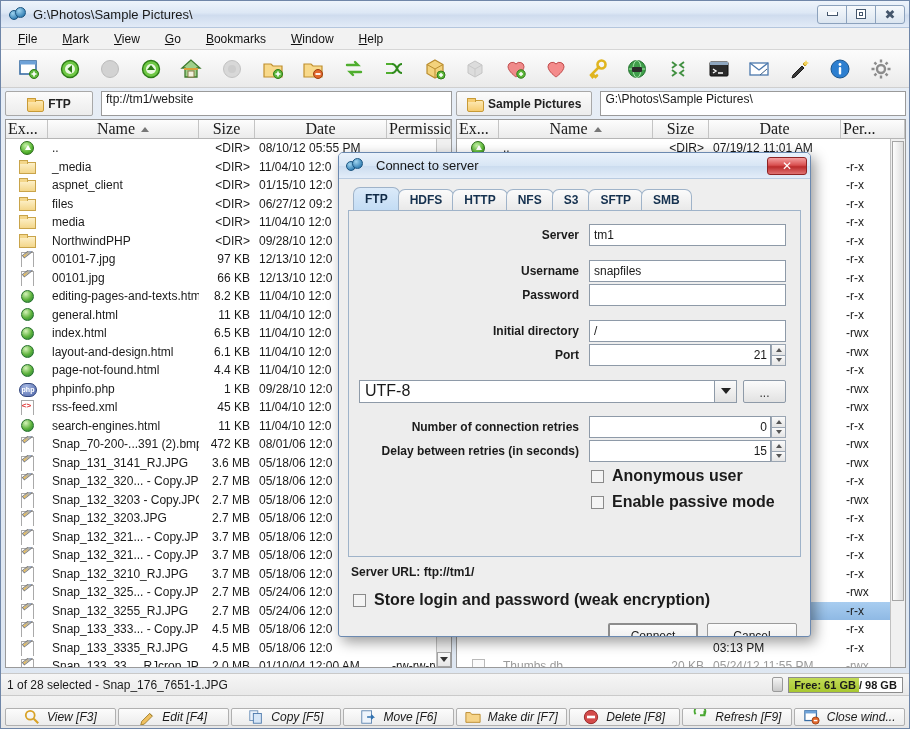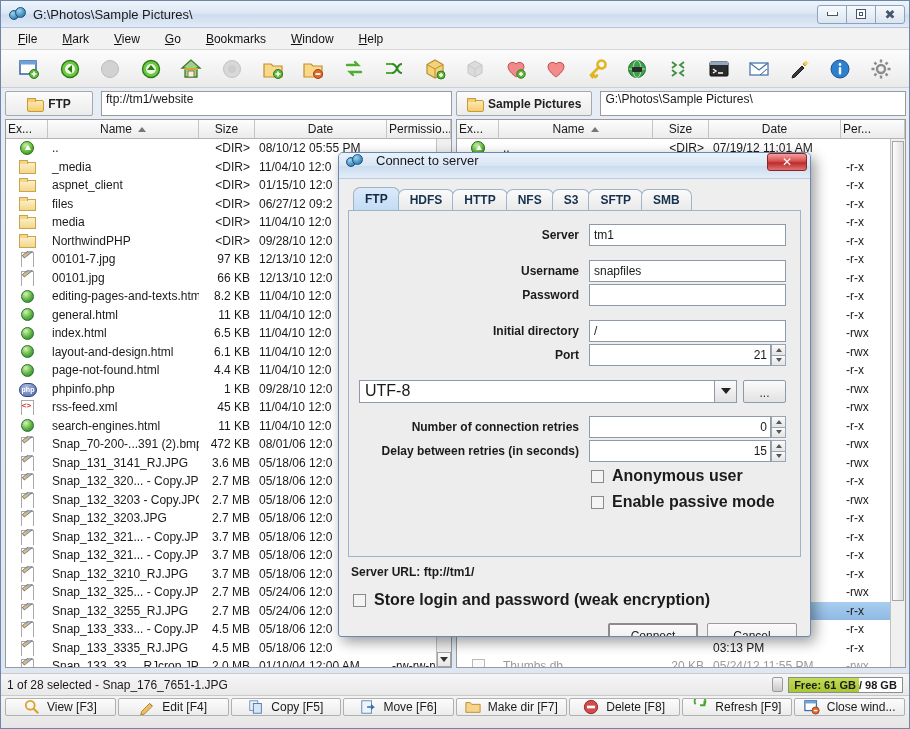--- a/index.html
+++ b/index.html
@@ -123,24 +123,24 @@
     flex: 1; margin-left: 8px;
     background: #fff; border: 1px solid #9a9a9a;
     display: flex; padding: 0 4px;
     font-size: 12px; color: #1a1a1a;
   }
 
   
   .ftable { margin-top: 3px; border: 1px solid #9a9a9a; background: #fff; height: calc(100% - 31px); position: relative; overflow: hidden;}
   .thead { display: flex; height: 19px; background: linear-gradient(to bottom,#fdfdfd,#ebebeb); border-bottom: 1px solid #b5b5b5;}
   .th {
-    font-size: 12px; color: #1a1a1a;
+    font-size: 16px; color: #1a1a1a;
     display: flex; align-items: center; justify-content: center;
     border-right: 1px solid #c4c4c4;
-    position: relative; white-space: nowrap; overflow: hidden;
+    position: relative; white-space: nowrap; overflow: hidden; font-family: Liberation Serif, serif;
   }
   .th.left { justify-content: flex-start; padding-left: 2px;}
   .col-ext  { width: 42px; }
   .col-name { flex: 1; }
   .col-size { width: 56px; }
   .col-date { width: 132px; }
   .col-perm { width: 64px; }
   .tri { display:inline-block; margin-left:6px; width:0;height:0;border-left:4px solid transparent;border-right:4px solid transparent;border-bottom:5px solid #777;}
 
   .rows { height: calc(100% - 19px); overflow: hidden; }
@@ -243,43 +243,44 @@
   }
   .free-bar .fill {
     position:absolute; left:0; top:0; bottom:0; width: 62%;
     background: linear-gradient(to bottom,#c2db57,#a8c730);
   }
   .free-bar span { position:relative; font-size:11px; color:#1a1a1a; font-weight:bold;}
 
   .buttonbar {
     position:absolute; left:0; right:0; bottom:0; height: 33px;
     background: linear-gradient(to bottom,#f3f3f3,#e6e6e6);
-    display:flex; align-items:flex-start; padding: 2px 3px;
+    display:flex; align-items:flex-end; padding: 2px 3px;
     border-top:1px solid #cacaca;
+    font-style:italic;
   }
   .bb-btn {
     flex: 1; margin: 0 1px;
     background: linear-gradient(to bottom,#fcfcfc,#ececec);
     border:1px solid #b0b0b0; border-radius:2px;
     display:flex; align-items:center; justify-content:center; gap:7px;
     font-size:12px; color:#1a1a1a;
   }
   .dialog {
     position:absolute; left: 337px; top: 151px;
     width: 473px; height: 485px;
     background: #eeeeee;
     border: 1px solid #6b89b0;
     border-radius: 5px 5px 3px 3px;
     box-shadow: 4px 5px 14px rgba(0,0,0,.40);
     overflow: hidden;
   }
   .dlg-title {
     height: 26px;
     background: linear-gradient(to bottom,#eaf2fb 0%,#d8e6f5 50%,#cbdcef 52%,#e3edf9 100%);
-    display:flex; align-items:flex-start; padding: 0 3px 0 7px;
+    display:flex; align-items:center; padding: 0 3px 0 7px;
     border-bottom:1px solid #b9cbe0;
   }
   .dlg-title-text { flex:1; font-size:13px; color:#161616; margin-left:6px;}
   .dlg-close {
     width: 40px; height: 18px; border-radius: 3px;
     background: linear-gradient(to bottom,#f4a0a0 0%,#d95050 45%,#bb2b2b 55%,#e07272 100%);
     border:1px solid #8e2323; color:#fff; font-size:12px; font-weight:bold;
     display:flex;align-items:center;justify-content:center;
     font-family:"DejaVu Sans",sans-serif;
   }

